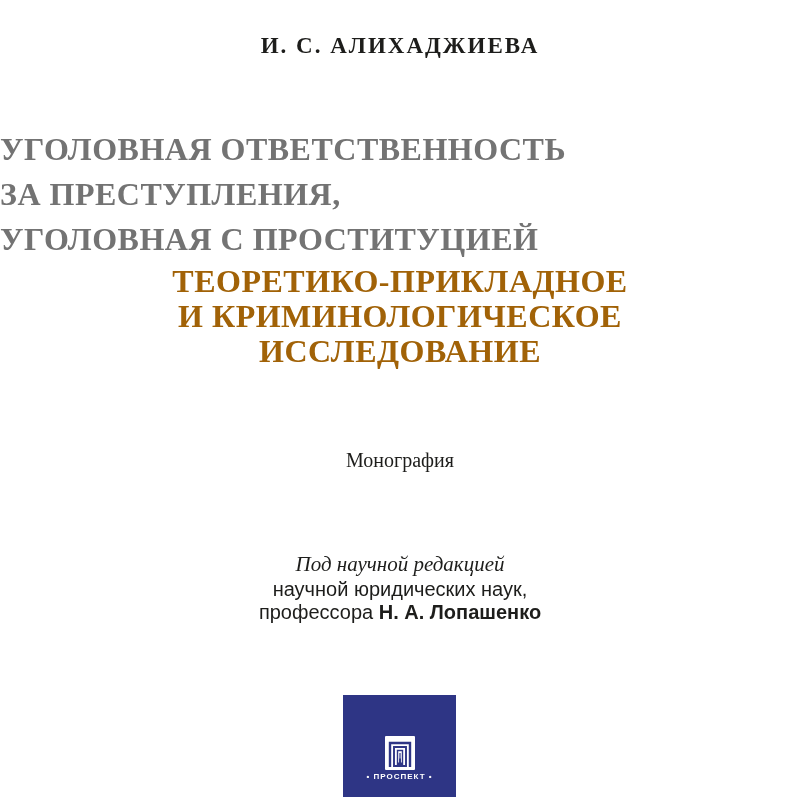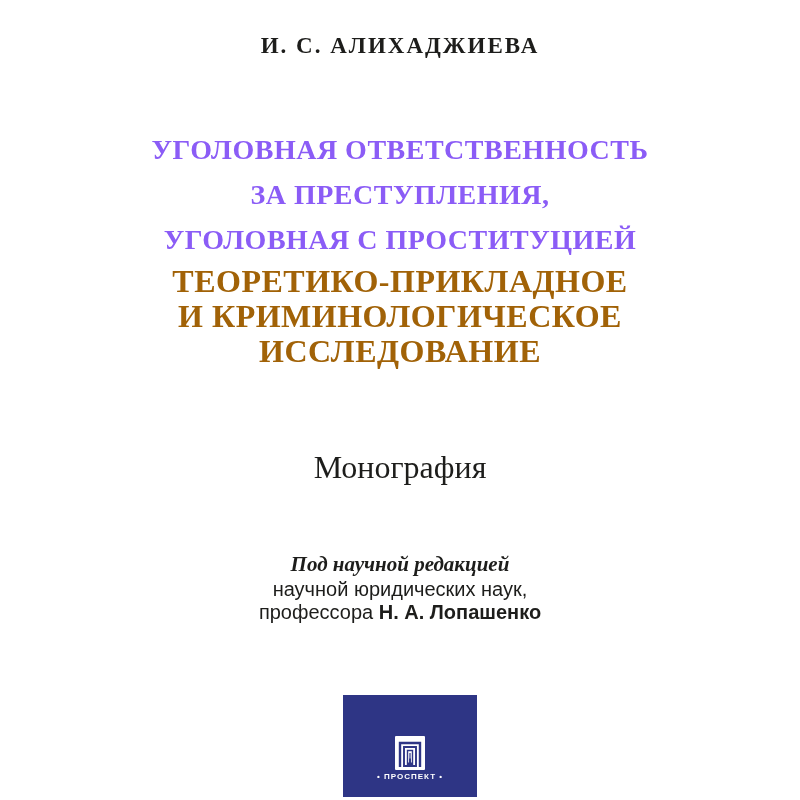--- a/index.html
+++ b/index.html
@@ -26,77 +26,76 @@
     font-size: 23px;
     letter-spacing: 2px;
     color: #1d1d1b;
     font-family: Liberation Serif, serif;
   }
   .title {
     position: absolute;
     top: 127px;
     left: 0;
     width: 100%;
-    text-align: center;
     font-weight: bold;
-    font-size: 28px;
+    font-size: 32px;
     line-height: 45px;
     letter-spacing: 0.5px;
-    color: #8b5cf6;
+    color: #737373;
   }
   .subtitle {
     position: absolute;
     top: 264px;
     left: 0;
     width: 100%;
     text-align: center;
     font-weight: bold;
     font-size: 32px;
     line-height: 35px;
     letter-spacing: 0.5px;
     color: #a16207;
   }
   .type-label {
     position: absolute;
     top: 449px;
     left: 0;
     width: 100%;
     text-align: center;
-    font-size: 32px;
+    font-size: 20px;
     color: #1d1d1b;
   }
   .editor {
     position: absolute;
     top: 551px;
     left: 0;
     width: 100%;
     text-align: center;
     color: #1d1d1b;
   }
   .editor-line1 {
-    font-weight: bold;
+    font-weight: normal;
     font-style: italic;
     font-size: 21px;
     line-height: 27px;
   }
   .editor-line2,
   .editor-line3 {
     font-family: "Liberation Sans", sans-serif;
     font-size: 20px;
     line-height: 23px;
   }
   .editor-line3 .editor-name {
     font-weight: bold;
     margin-top: 27px;
   }
   .publisher-logo {
     position: absolute;
     top: 695px;
     left: 343px;
-    width: 134px;
+    width: 113px;
     height: 102px;
     background: #2e3585;
   }
   .logo-emblem {
     position: absolute;
     top: 41px;
     left: 50%;
     transform: translateX(-50%);
     width: 30px;
     height: 34px;

